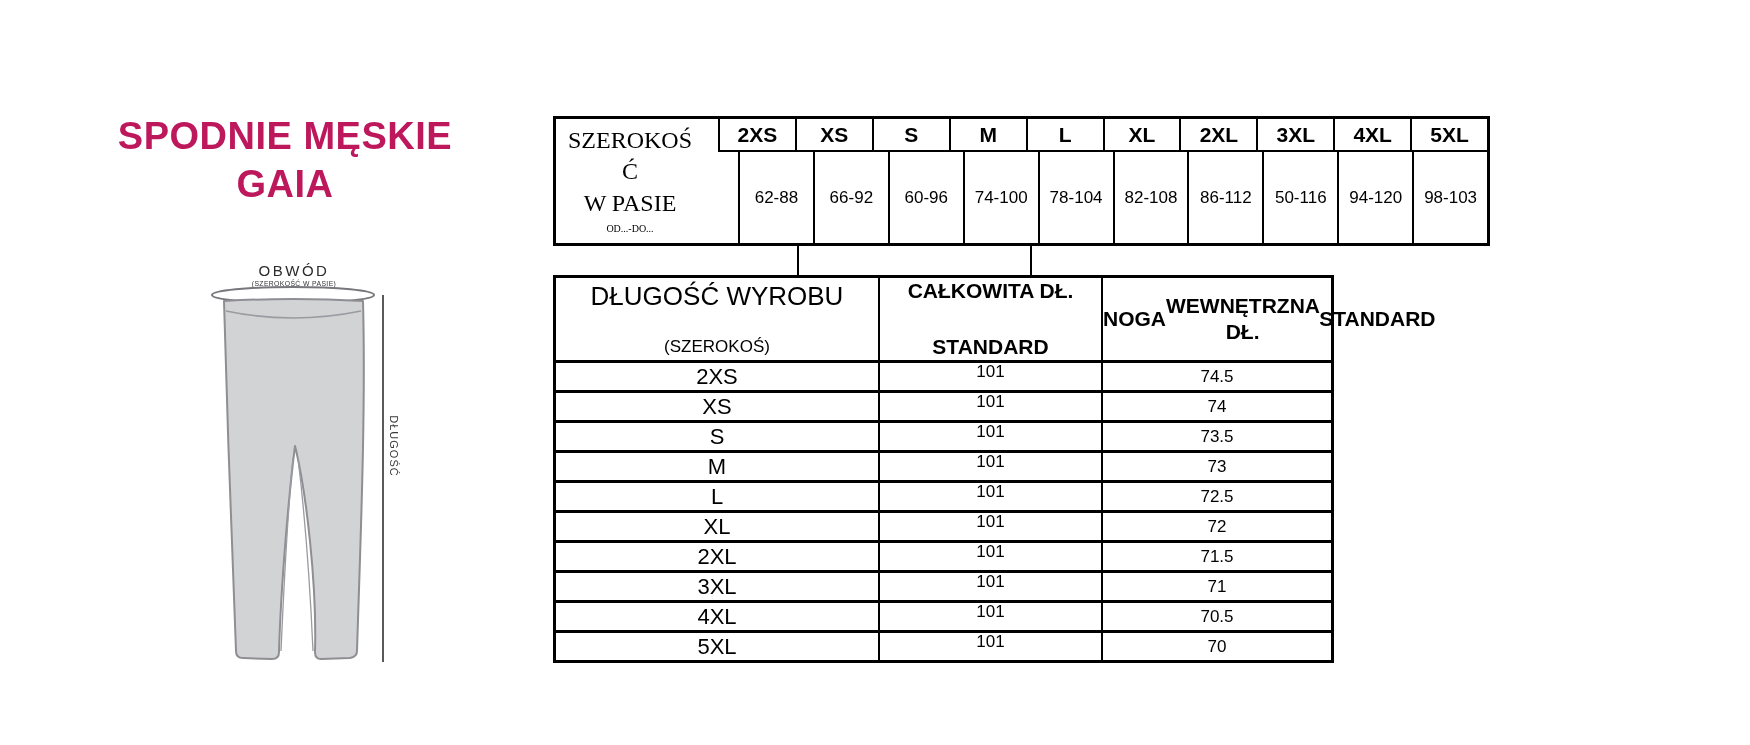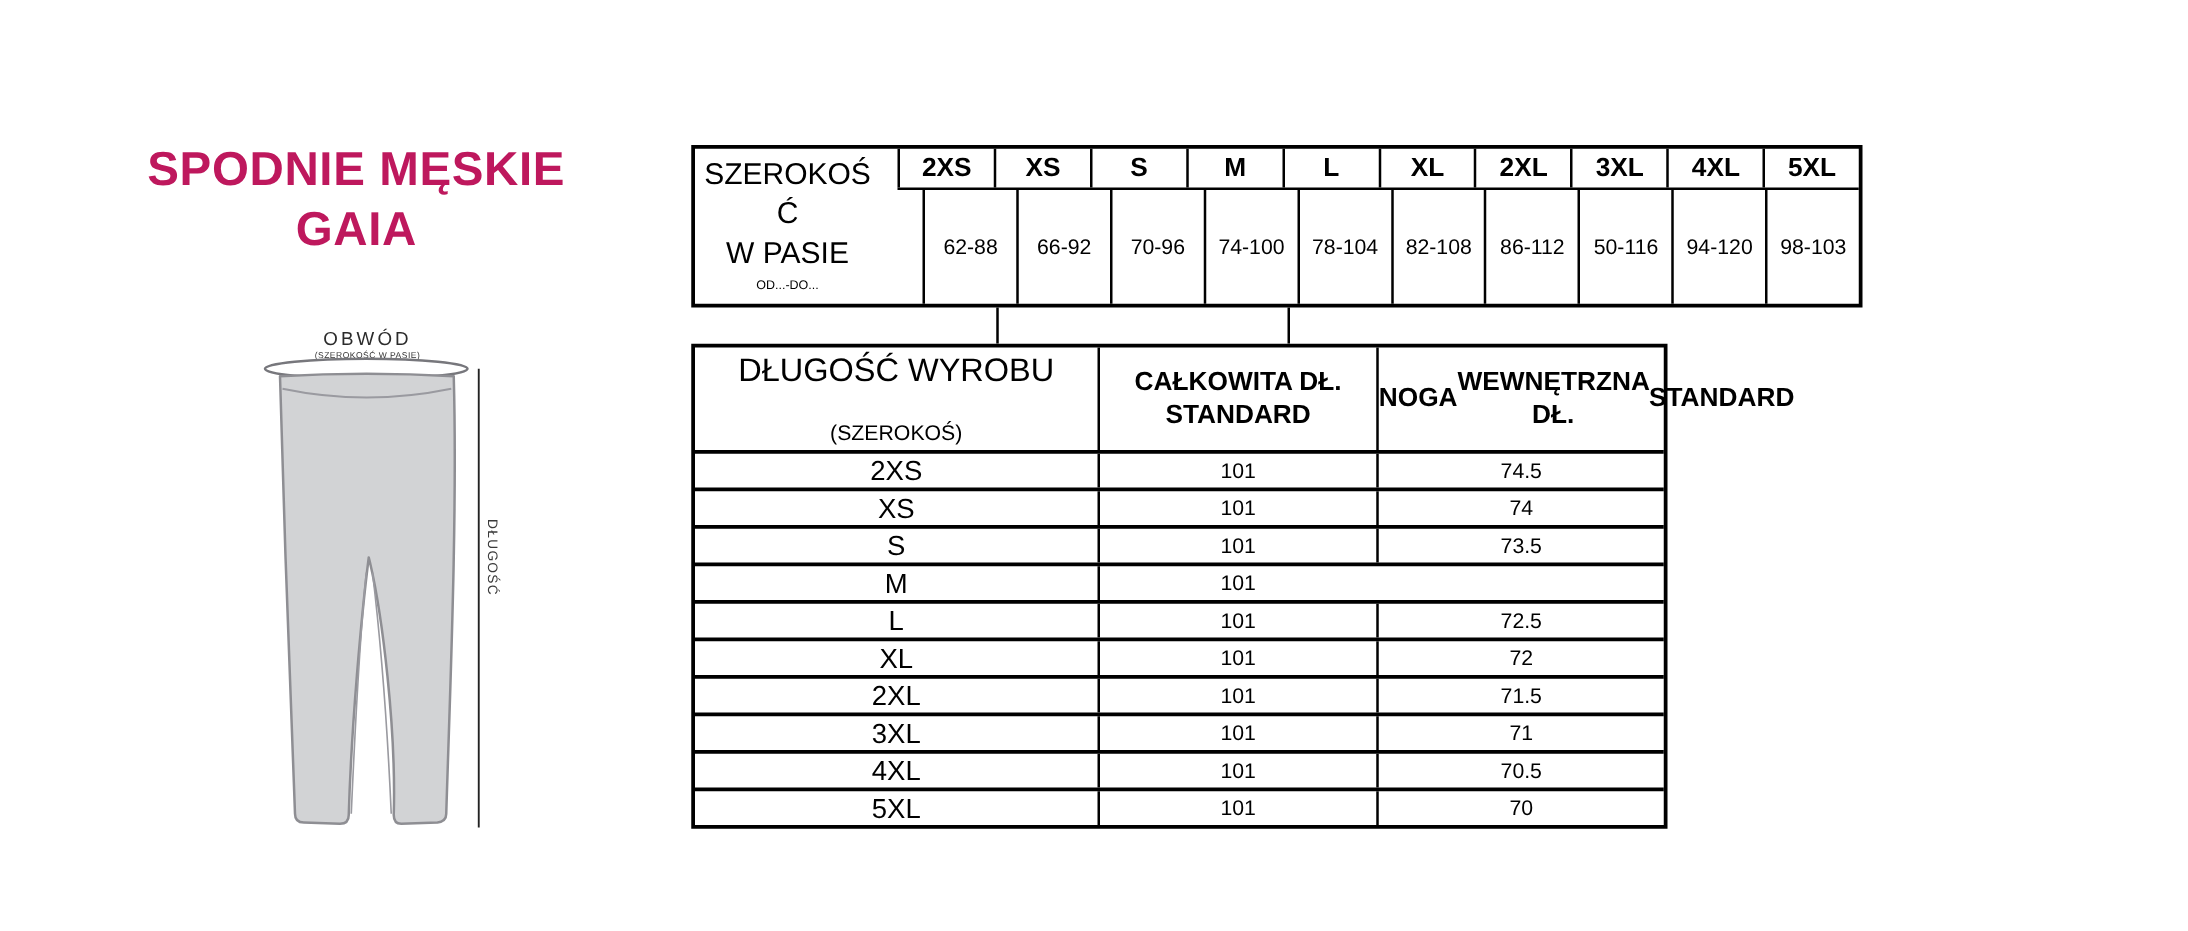--- a/index.html
+++ b/index.html
@@ -15,21 +15,21 @@
   }
   
   .diagram{position:absolute;left:180px;top:253px;width:230px;height:415px;}
   
   .waist-table{
     position:absolute;left:553px;top:116px;width:937px;height:130px;
     border:3px solid #000;display:flex;box-sizing:border-box;background:#fff;
   }
   .wt-header{
     flex:0 0 162px;display:flex;flex-direction:column;justify-content:space-between;
-    align-items:center;text-align:center;padding:7px 16px 5px 2px;box-sizing:border-box;
+    align-items:center;text-align:center;padding:7px 16px 5px 2px;box-sizing:border-box;font-family:Liberation Serif, serif;
   }
   .wt-header .h-line{font-size:24px;line-height:28px;}
   .wt-header .h-sub{font-size:10px;line-height:18px;}
   .wt-right{flex:1;display:flex;flex-direction:column;}
   .wt-sizes{height:31px;border-bottom:2px solid #000;display:flex;}
   .wt-sizes .cell{
     flex:1;border-left:2px solid #000;display:flex;align-items:center;justify-content:center;
     font-weight:bold;font-size:21px;
   }
   .wt-values{flex:1;display:flex;margin-left:20px;}
@@ -42,21 +42,21 @@
   .connector.c1{left:797px;}
   .connector.c2{left:1030px;}
   
   .length-table{
     position:absolute;left:553px;top:275px;width:781px;height:388px;
     border:3px solid #000;display:flex;flex-direction:column;box-sizing:border-box;background:#fff;
   }
   .lt-row{display:flex;height:30px;border-top:3px solid #000;box-sizing:border-box;}
   .lt-header{display:flex;height:82px;box-sizing:border-box;}
   .lt-c1{flex:0 0 322px;display:flex;flex-direction:column;align-items:center;justify-content:center;text-align:center;gap:26px;}
-  .lt-c2{flex:0 0 221px;border-left:2px solid #000;display:flex;flex-direction:column;align-items:center;justify-content:center;text-align:center;}
+  .lt-c2{flex:0 0 221px;border-left:2px solid #000;display:flex;flex-direction:column;align-items:center;justify-content:space-between;text-align:center;}
   .lt-c3{flex:1;border-left:2px solid #000;display:flex;align-items:center;justify-content:center;text-align:center;}
   .lt-header .big{font-size:26px;line-height:30px;}
   .lt-header .small{font-size:17px;line-height:20px;}
   .lt-header .bold{font-weight:bold;font-size:21px;line-height:26px;}
   .lt-row .size{font-size:22px;line-height:22px;}
   .lt-row .num{font-size:17px;line-height:17px;}
 </style>
 </head>
 <body>
 
@@ -115,21 +115,21 @@
         <div class="cell">4XL</div>
 
         <div class="cell">5XL</div>
       </div>
     <div class="wt-values">
 
         <div class="cell">62-88</div>
 
         <div class="cell">66-92</div>
 
-        <div class="cell">70-96</div>
+        <div class="cell">60-96</div>
 
         <div class="cell">74-100</div>
 
         <div class="cell">78-104</div>
 
         <div class="cell">82-108</div>
 
         <div class="cell">86-112</div>
 
         <div class="cell">50-116</div>
@@ -176,20 +176,21 @@
 
       <div class="lt-row">
         <div class="lt-c1 size">S</div>
         <div class="lt-c2 num">101</div>
         <div class="lt-c3 num">73.5</div>
       </div>
 
       <div class="lt-row">
         <div class="lt-c1 size">M</div>
         <div class="lt-c2 num">101</div>
+        <div class="lt-c3 num">73</div>
       </div>
 
       <div class="lt-row">
         <div class="lt-c1 size">L</div>
         <div class="lt-c2 num">101</div>
         <div class="lt-c3 num">72.5</div>
       </div>
 
       <div class="lt-row">
         <div class="lt-c1 size">XL</div>

